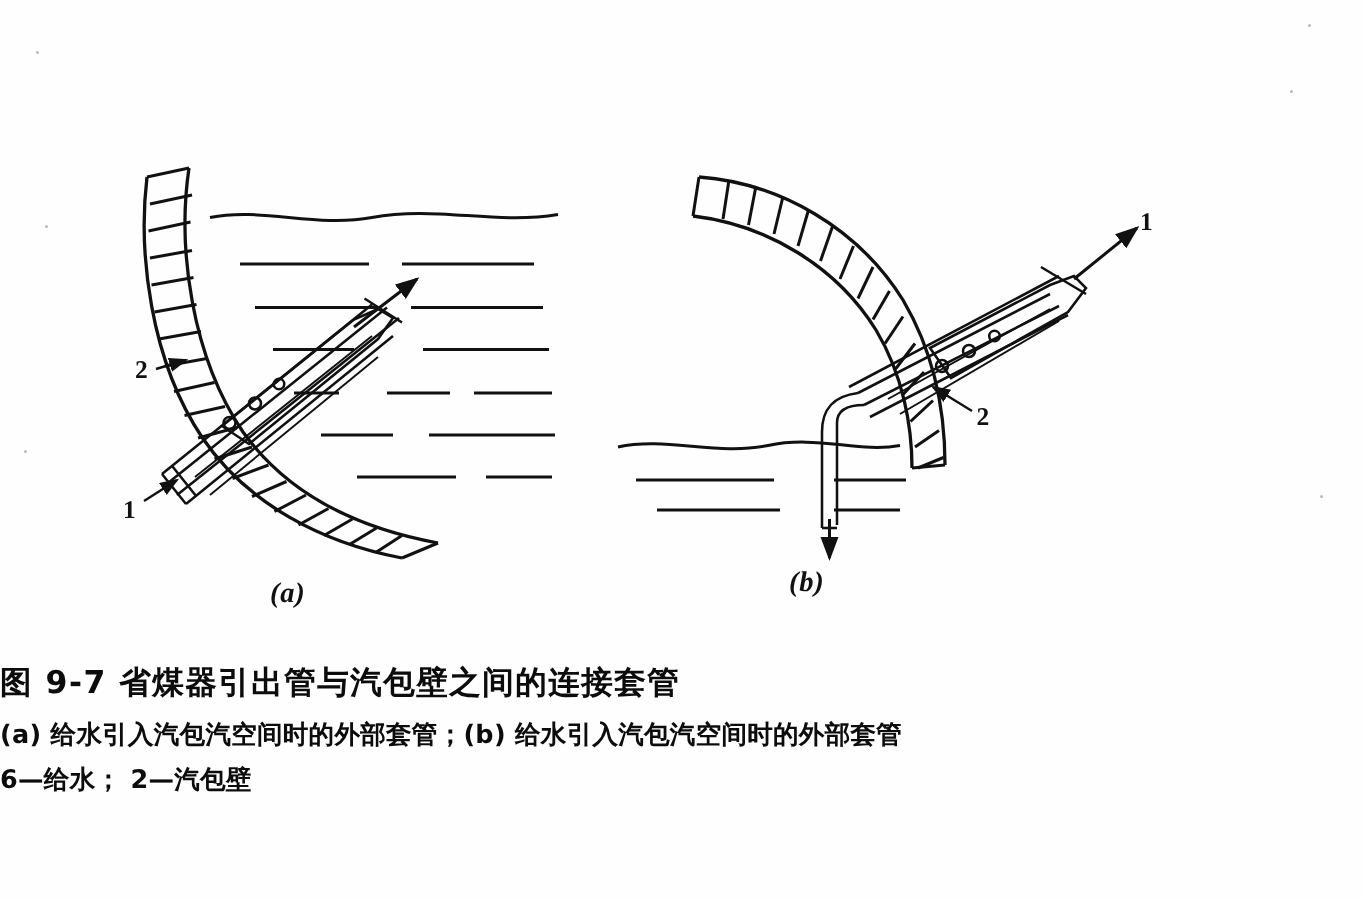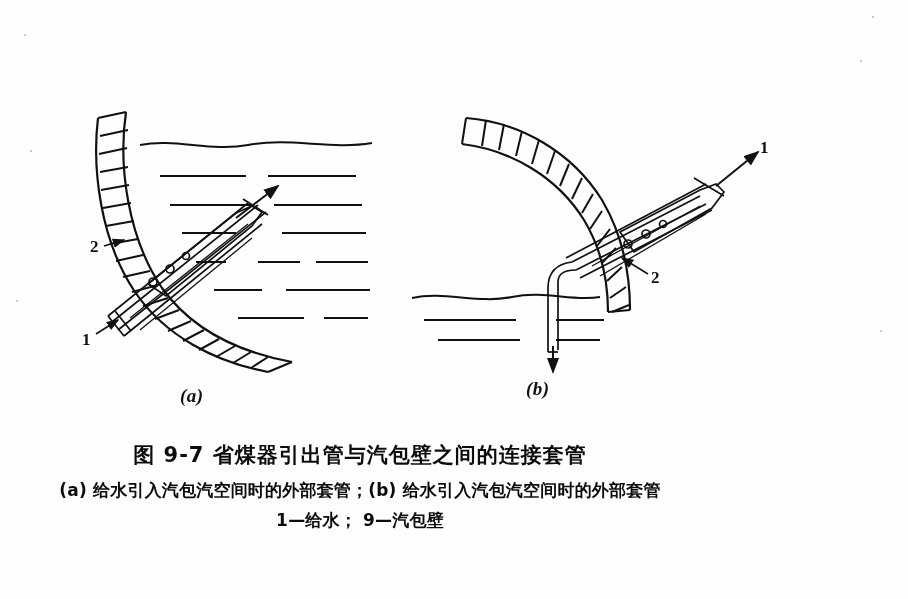--- a/index.html
+++ b/index.html
@@ -40,21 +40,21 @@
     letter-spacing: 0.5px;
   }
   #label-a { left: 180px; top: 385px; }
   #label-b { left: 526px; top: 378px; }
 
   .caption-block {
     position: absolute;
     left: 0;
     top: 440px;
     width: 720px;
-    text-align: center;
+    text-align: left;
   }
   .caption-title {
     font-family: "DejaVu Sans", sans-serif;
     font-size: 21px;
     font-weight: bold;
     color: #0c0c0c;
     letter-spacing: 1px;
     line-height: 30px;
   }
   .caption-sub {
@@ -254,21 +254,21 @@
   <div class="panel-label" id="label-b">(b)</div>
 
   <div class="callout" id="callout-a1">1</div>
   <div class="callout" id="callout-a2">2</div>
   <div class="callout" id="callout-b1">1</div>
   <div class="callout" id="callout-b2">2</div>
 
   <div class="caption-block">
     <div class="caption-title">图 9-7  省煤器引出管与汽包壁之间的连接套管</div>
     <div class="caption-sub">(a) 给水引入汽包汽空间时的外部套管；(b) 给水引入汽包汽空间时的外部套管</div>
-    <div class="caption-legend">1—给水； 9—汽包壁</div>
+    <div class="caption-legend">6—给水； 2—汽包壁</div>
   </div>
 
   <div class="bottom-smudge"></div>
 
   <div class="speck" style="left:24px; top:34px;"></div>
   <div class="speck" style="left:872px; top:16px;"></div>
   <div class="speck" style="left:860px; top:60px;"></div>
   <div class="speck" style="left:30px; top:150px;"></div>
   <div class="speck" style="left:16px; top:300px;"></div>
   <div class="speck" style="left:880px; top:330px;"></div>

